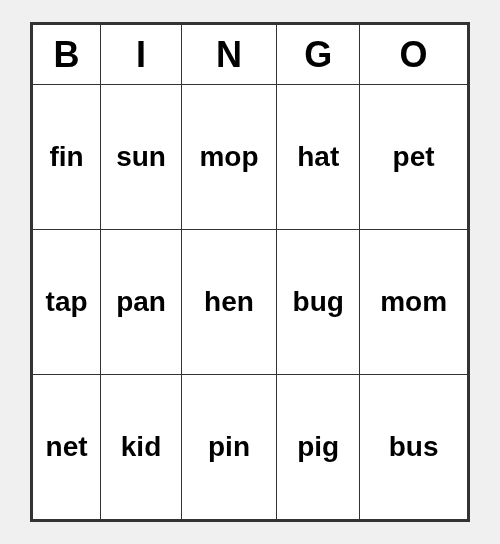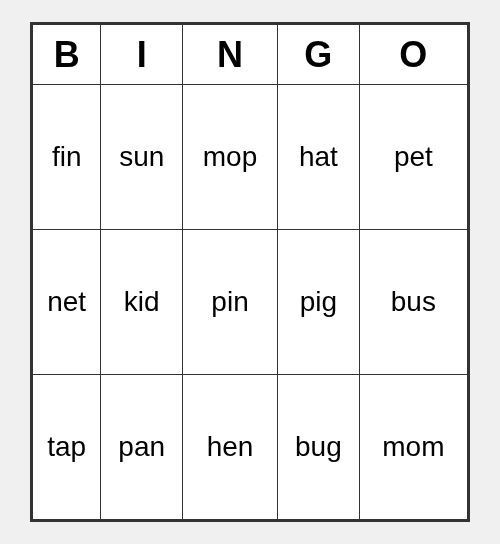--- a/index.html
+++ b/index.html
@@ -43,20 +43,21 @@
       height: 60px;
     }
 
     .bingo-table thead th {
       font-size: 36px;
       font-weight: bold;
     }
 
     .bingo-table tbody tr {
       height: 80px;
+      font-weight: bold;
     }
   </style>
 </head>
 <body>
 
 <div class="bingo-card">
   <table class="bingo-table">
     <thead>
       <tr>
         <th>B</th>
@@ -68,28 +69,28 @@
     </thead>
     <tbody id="bingo-body">
     <tr>
           <td>fin</td>
           <td>sun</td>
           <td>mop</td>
           <td>hat</td>
           <td>pet</td>
         </tr>
         <tr>
+          <td>tap</td>
+          <td>pan</td>
+          <td>hen</td>
+          <td>bug</td>
+          <td>mom</td>
+        </tr>
+        <tr>
           <td>net</td>
           <td>kid</td>
           <td>pin</td>
           <td>pig</td>
           <td>bus</td>
         </tr>
-        <tr>
-          <td>tap</td>
-          <td>pan</td>
-          <td>hen</td>
-          <td>bug</td>
-          <td>mom</td>
-        </tr>
       </tbody>
   </table>
 </div>
 
 </body></html>

